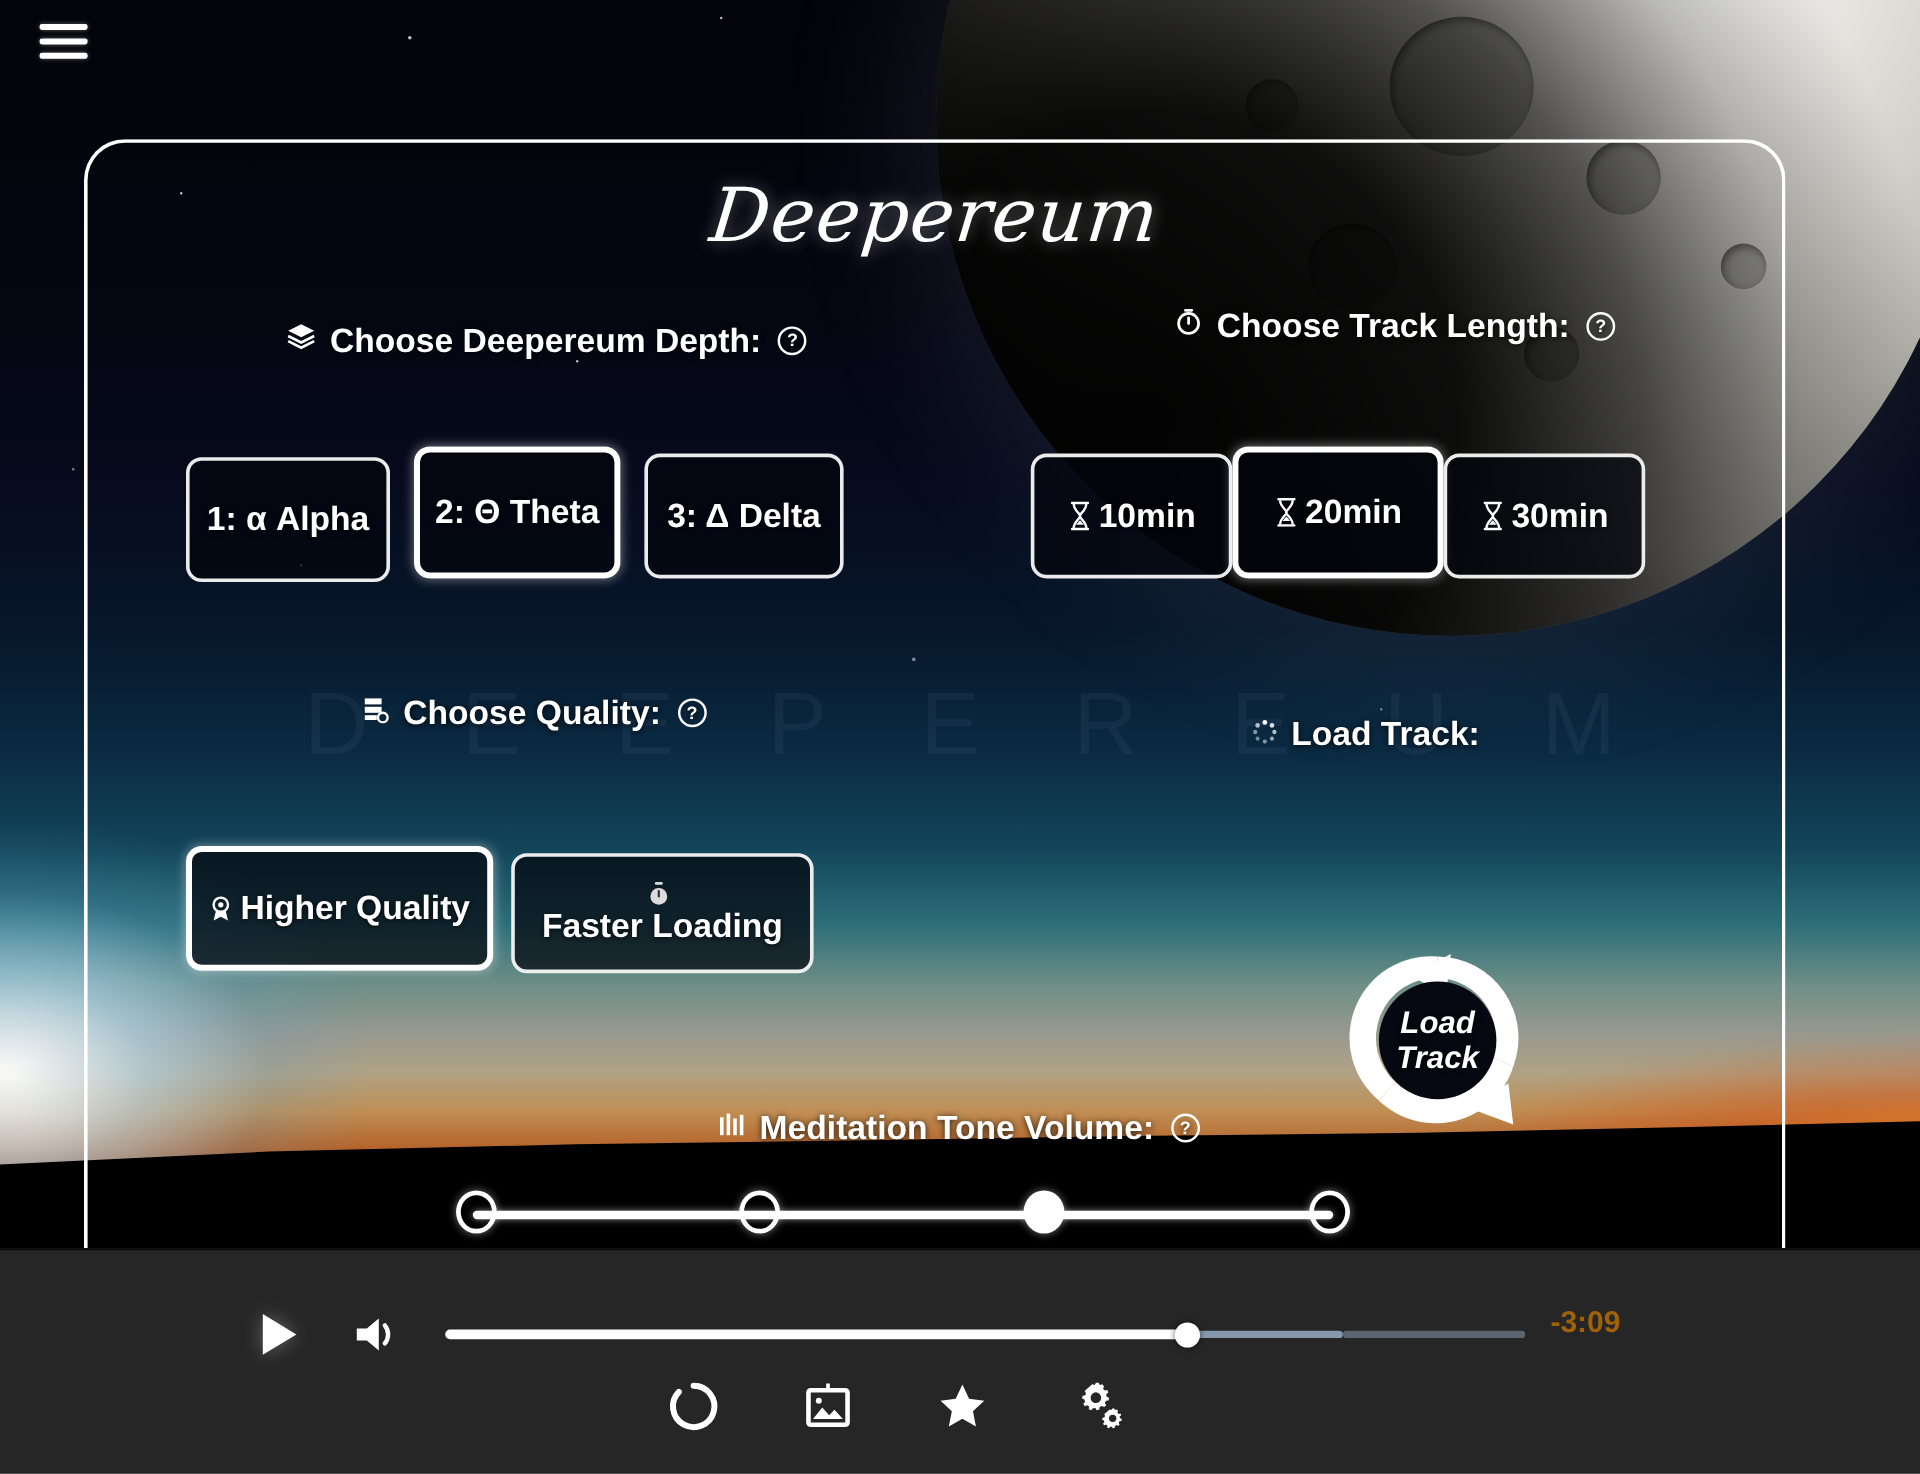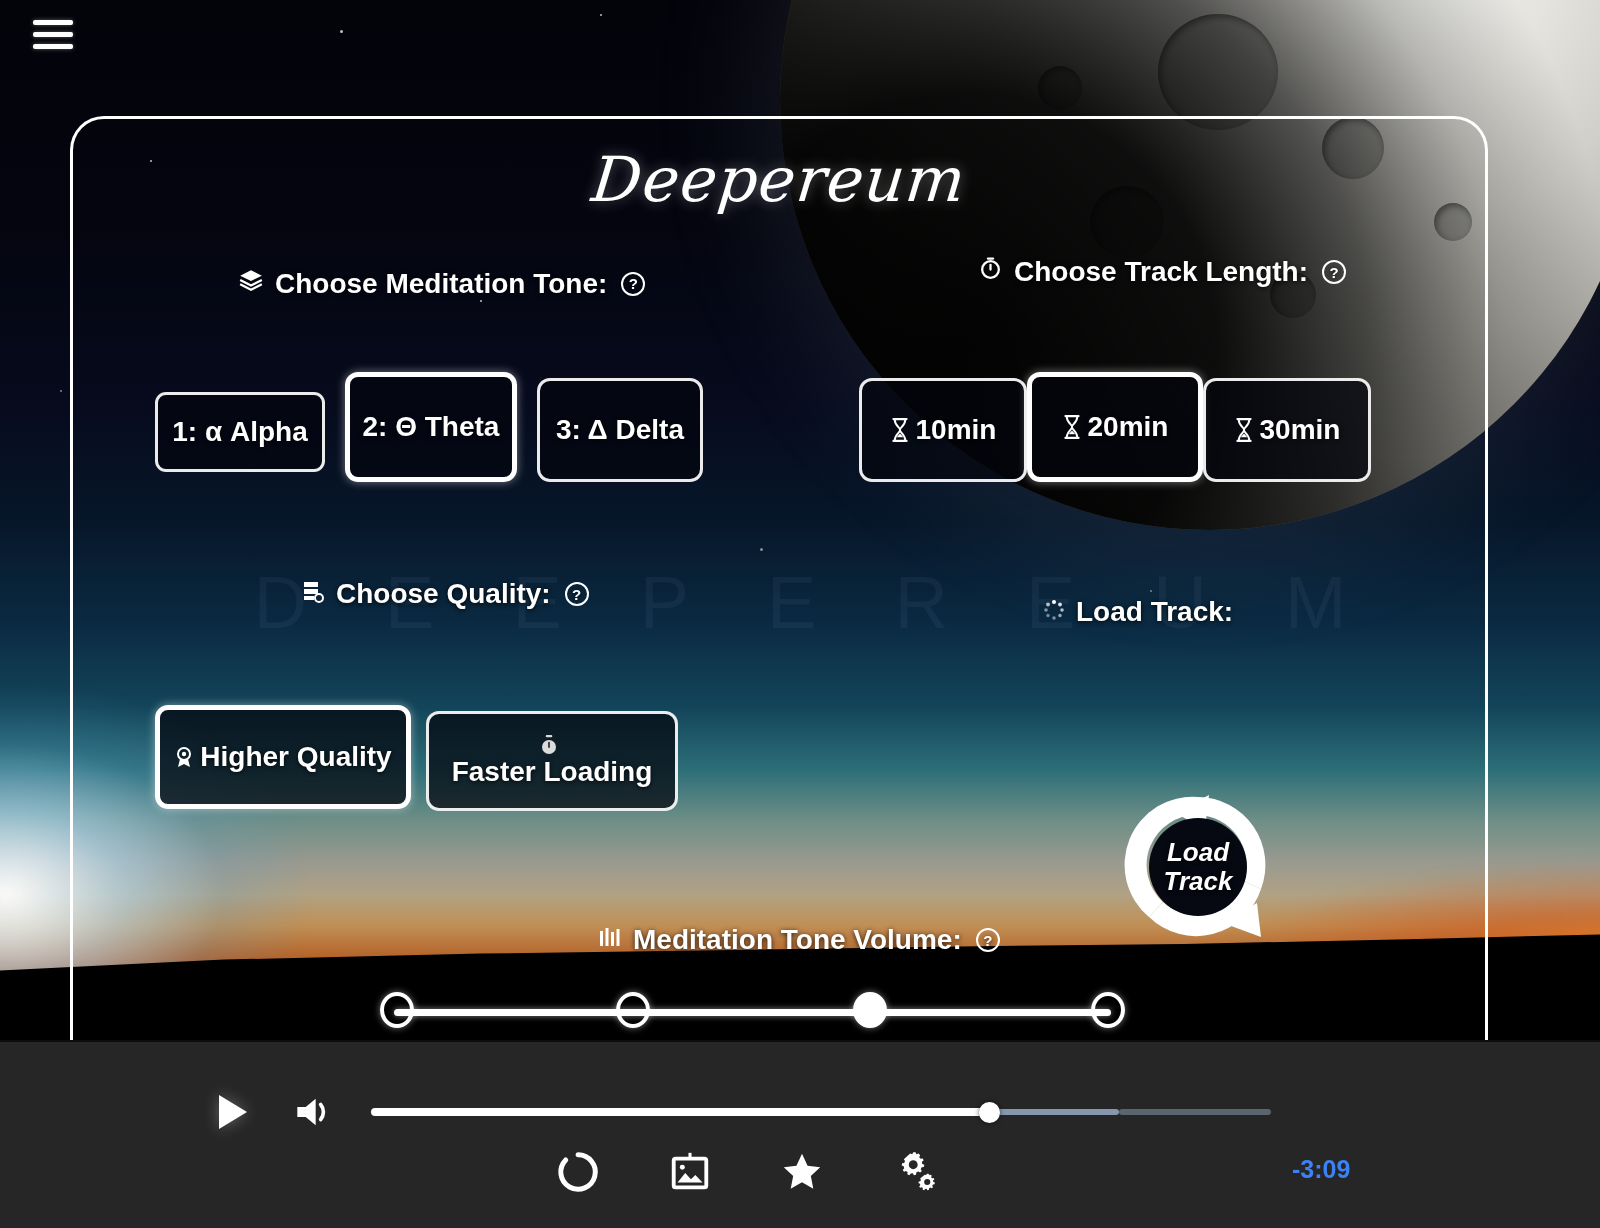--- a/index.html
+++ b/index.html
@@ -184,21 +184,21 @@
     border-top:17px solid transparent; border-bottom:17px solid transparent;
     margin-top:3px; margin-left:4px;
     filter:drop-shadow(0 0 8px rgba(255,255,255,.3));
   }
   #vol-btn { position:absolute; left:292px; top:1092px; width:44px; height:40px; cursor:pointer; z-index:41; }
   #seek { position:absolute; left:371px; top:1106px; width:900px; height:12px; z-index:41; cursor:pointer; }
   #seek .played { position:absolute; left:0; top:2px; width:618px; height:8px; background:#fff; border-radius:4px; }
   #seek .buffered-a { position:absolute; left:618px; top:3px; width:130px; height:6px; background:#8698ad; border-radius:3px; }
   #seek .buffered-b { position:absolute; left:748px; top:3px; width:152px; height:6px; background:#5b6570; border-radius:3px; }
   #seek .thumb { position:absolute; left:608px; top:-4px; width:21px; height:21px; background:#fff; border-radius:50%; box-shadow:0 0 5px rgba(0,0,0,.6); }
-  #time { position:absolute; left:1292px; top:1155px; font-size:25px; color:#3b82f6; font-weight:600; z-index:41; }
+  #time { position:absolute; left:1292px; top:1088px; font-size:25px; color:#a16207; font-weight:600; z-index:41; }
 
   #icon-row { position:absolute; left:0; top:1142px; width:1600px; height:60px; display:flex; justify-content:center; align-items:center; gap:64px; z-index:41; }
   .ic { width:48px; height:48px; display:flex; align-items:center; justify-content:center; cursor:pointer; }
   .ic svg { display:block; }
 
   .ham2 { width:44px; }
   .ham2 span { display:block; height:5px; background:#fff; border-radius:2px; margin-bottom:7px; }
 </style>
 </head>
 <body>
@@ -244,26 +244,26 @@
   <div id="title">Deepereum</div>
 
   <div class="section-label" style="left:165px; top:148px;">
     <span>
       <svg width="26" height="26" viewBox="0 0 24 24">
           <path d="M12 3 2 8l10 5 10-5-10-5z" fill="#fff"></path>
           <path d="M2 12l10 5 10-5" stroke="#fff" stroke-width="2" fill="none"></path>
           <path d="M2 16l10 5 10-5" stroke="#fff" stroke-width="2" fill="none"></path>
         </svg>
     </span>
-    <span class="lbl-txt">Choose Meditation Tone:</span>
+    <span class="lbl-txt">Choose Deepereum Depth:</span>
     <span class="help">?</span>
   </div>
 
   <div class="opt-row" style="left:82px; top:250px; gap:20px; align-items:flex-start;">
-    <div class="opt" style="width:170px;height:80px;margin-top:23px;border-radius:11px;">
+    <div class="opt" style="width:170px;height:104px;margin-top:12px;">
       <span>1: α Alpha</span>
     </div>
     <div class="opt selected" style="width:172px;height:110px;margin-top:3px;">
       <span>2: Θ Theta</span>
     </div>
     <div class="opt" style="width:166px;height:104px;margin-top:9px;">
       <span>3: Δ Delta</span>
     </div>
   </div>
 

